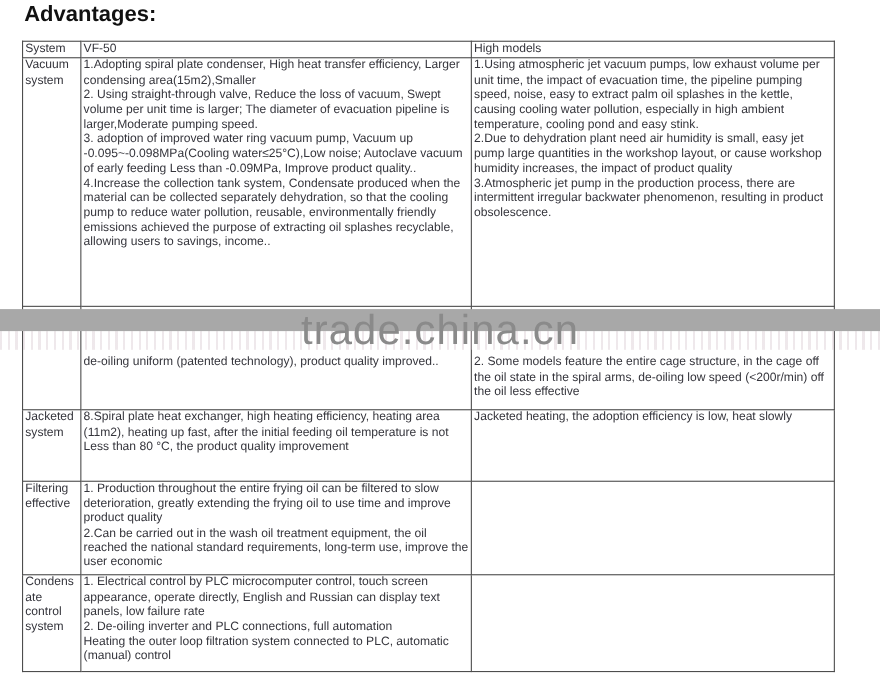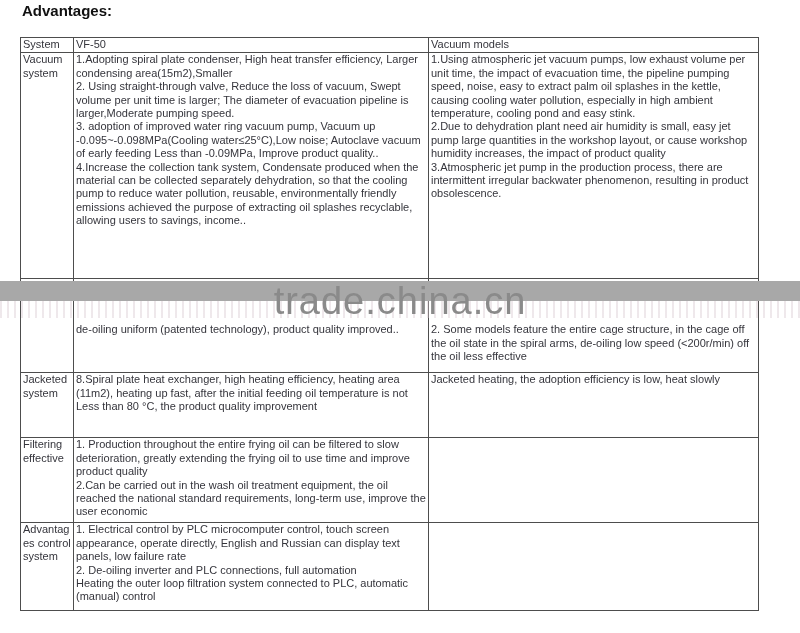--- a/index.html
+++ b/index.html
@@ -4,21 +4,21 @@
 <style>
   html,body{margin:0;padding:0;}
   body{
     width:800px;height:633px;background:#ffffff;
     font-family:"Liberation Sans", sans-serif;
     color:#35353c;position:relative;overflow:hidden;
   }
   .page{position:relative;width:800px;height:633px;}
   .page-title{
     position:absolute;top:2px;left:22px;margin:0;
-    font-size:15px;font-weight:bold;color:#111;
+    font-size:20px;font-weight:bold;color:#111;
     font-family:"Liberation Sans", sans-serif;
   }
   table.cmp{
     position:absolute;top:37px;left:20px;width:738px;
     border-collapse:collapse;table-layout:fixed;
     font-size:11px;line-height:13.4px;color:#35353c;
     z-index:1;
     padding-left:36px;
   }
   table.cmp col.c-sys{width:53px;}
@@ -70,21 +70,21 @@
   <table class="cmp">
     <colgroup>
       <col class="c-sys">
         <col class="c-vf">
         <col class="c-other">
     </colgroup>
     <thead>
       <tr class="r-head">
         <th>System</th>
         <th>VF-50</th>
-        <th>Vacuum models</th>
+        <th>High models</th>
       </tr>
     </thead>
     <tbody>
       <tr class="r0">
         <td>Vacuum system</td>
         <td>1.Adopting spiral plate condenser, High heat transfer efficiency, Larger condensing area(15m2),Smaller
 2. Using straight-through valve, Reduce the loss of vacuum, Swept volume per unit time is larger; The diameter of evacuation pipeline is larger,Moderate pumping speed.
 3. adoption of improved water ring vacuum pump, Vacuum up -0.095~-0.098MPa(Cooling water≤25°C),Low noise; Autoclave vacuum of early feeding Less than -0.09MPa, Improve product quality..
 4.Increase the collection tank system, Condensate produced when the material can be collected separately dehydration, so that the cooling pump to reduce water pollution, reusable, environmentally friendly emissions achieved the purpose of extracting oil splashes recyclable, allowing users to savings, income..</td>
         <td>1.Using atmospheric jet vacuum pumps, low exhaust volume per unit time, the impact of evacuation time, the pipeline pumping speed, noise, easy to extract palm oil splashes in the kettle, causing cooling water pollution, especially in high ambient temperature, cooling pond and easy stink.
@@ -101,21 +101,21 @@
         <td>8.Spiral plate heat exchanger, high heating efficiency, heating area (11m2), heating up fast, after the initial feeding oil temperature is not Less than 80 °C, the product quality improvement</td>
         <td>Jacketed heating, the adoption efficiency is low, heat slowly</td>
       </tr>
       <tr class="r3">
         <td>Filtering effective</td>
         <td>1. Production throughout the entire frying oil can be filtered to slow deterioration, greatly extending the frying oil to use time and improve product quality
 2.Can be carried out in the wash oil treatment equipment, the oil reached the national standard requirements, long-term use, improve the user economic</td>
         <td></td>
       </tr>
       <tr class="r4">
-        <td>Advantages control system</td>
+        <td>Condensate control system</td>
         <td>1. Electrical control by PLC microcomputer control, touch screen appearance, operate directly, English and Russian can display text panels, low failure rate
 2. De-oiling inverter and PLC connections, full automation
 Heating the outer loop filtration system connected to PLC, automatic (manual) control</td>
         <td></td>
       </tr>
     </tbody>
   </table>
 
   <div class="wm-band"></div>
   <div class="wm-noise"></div>

